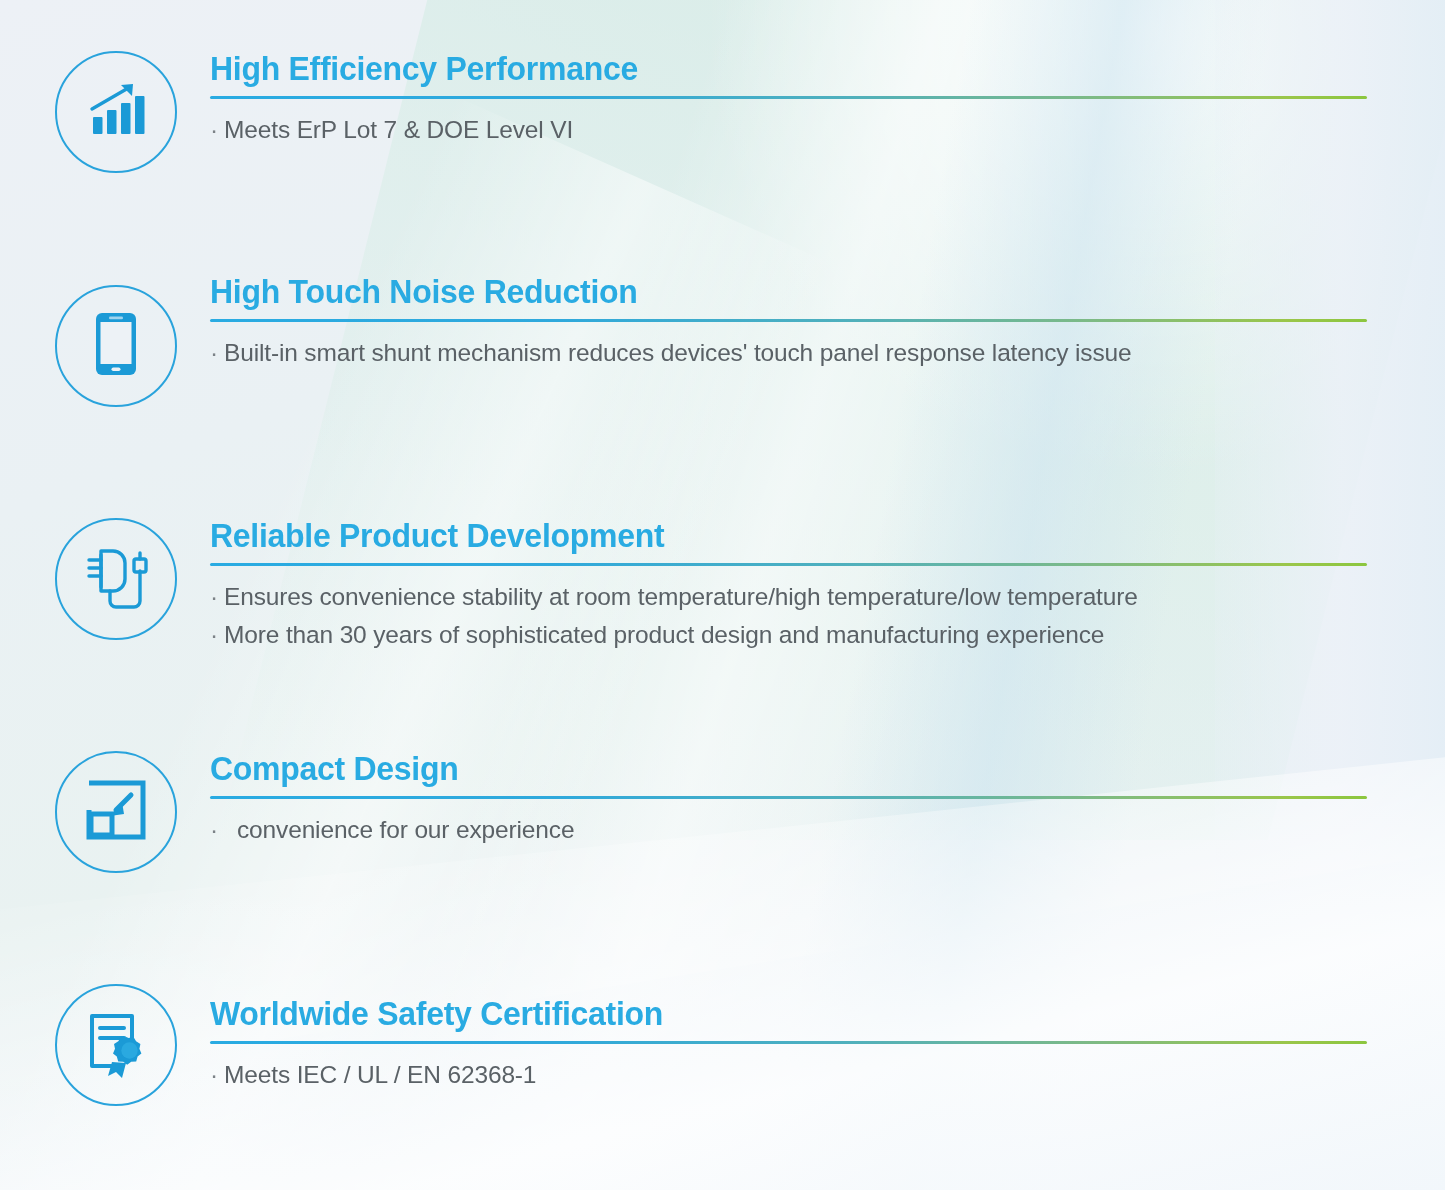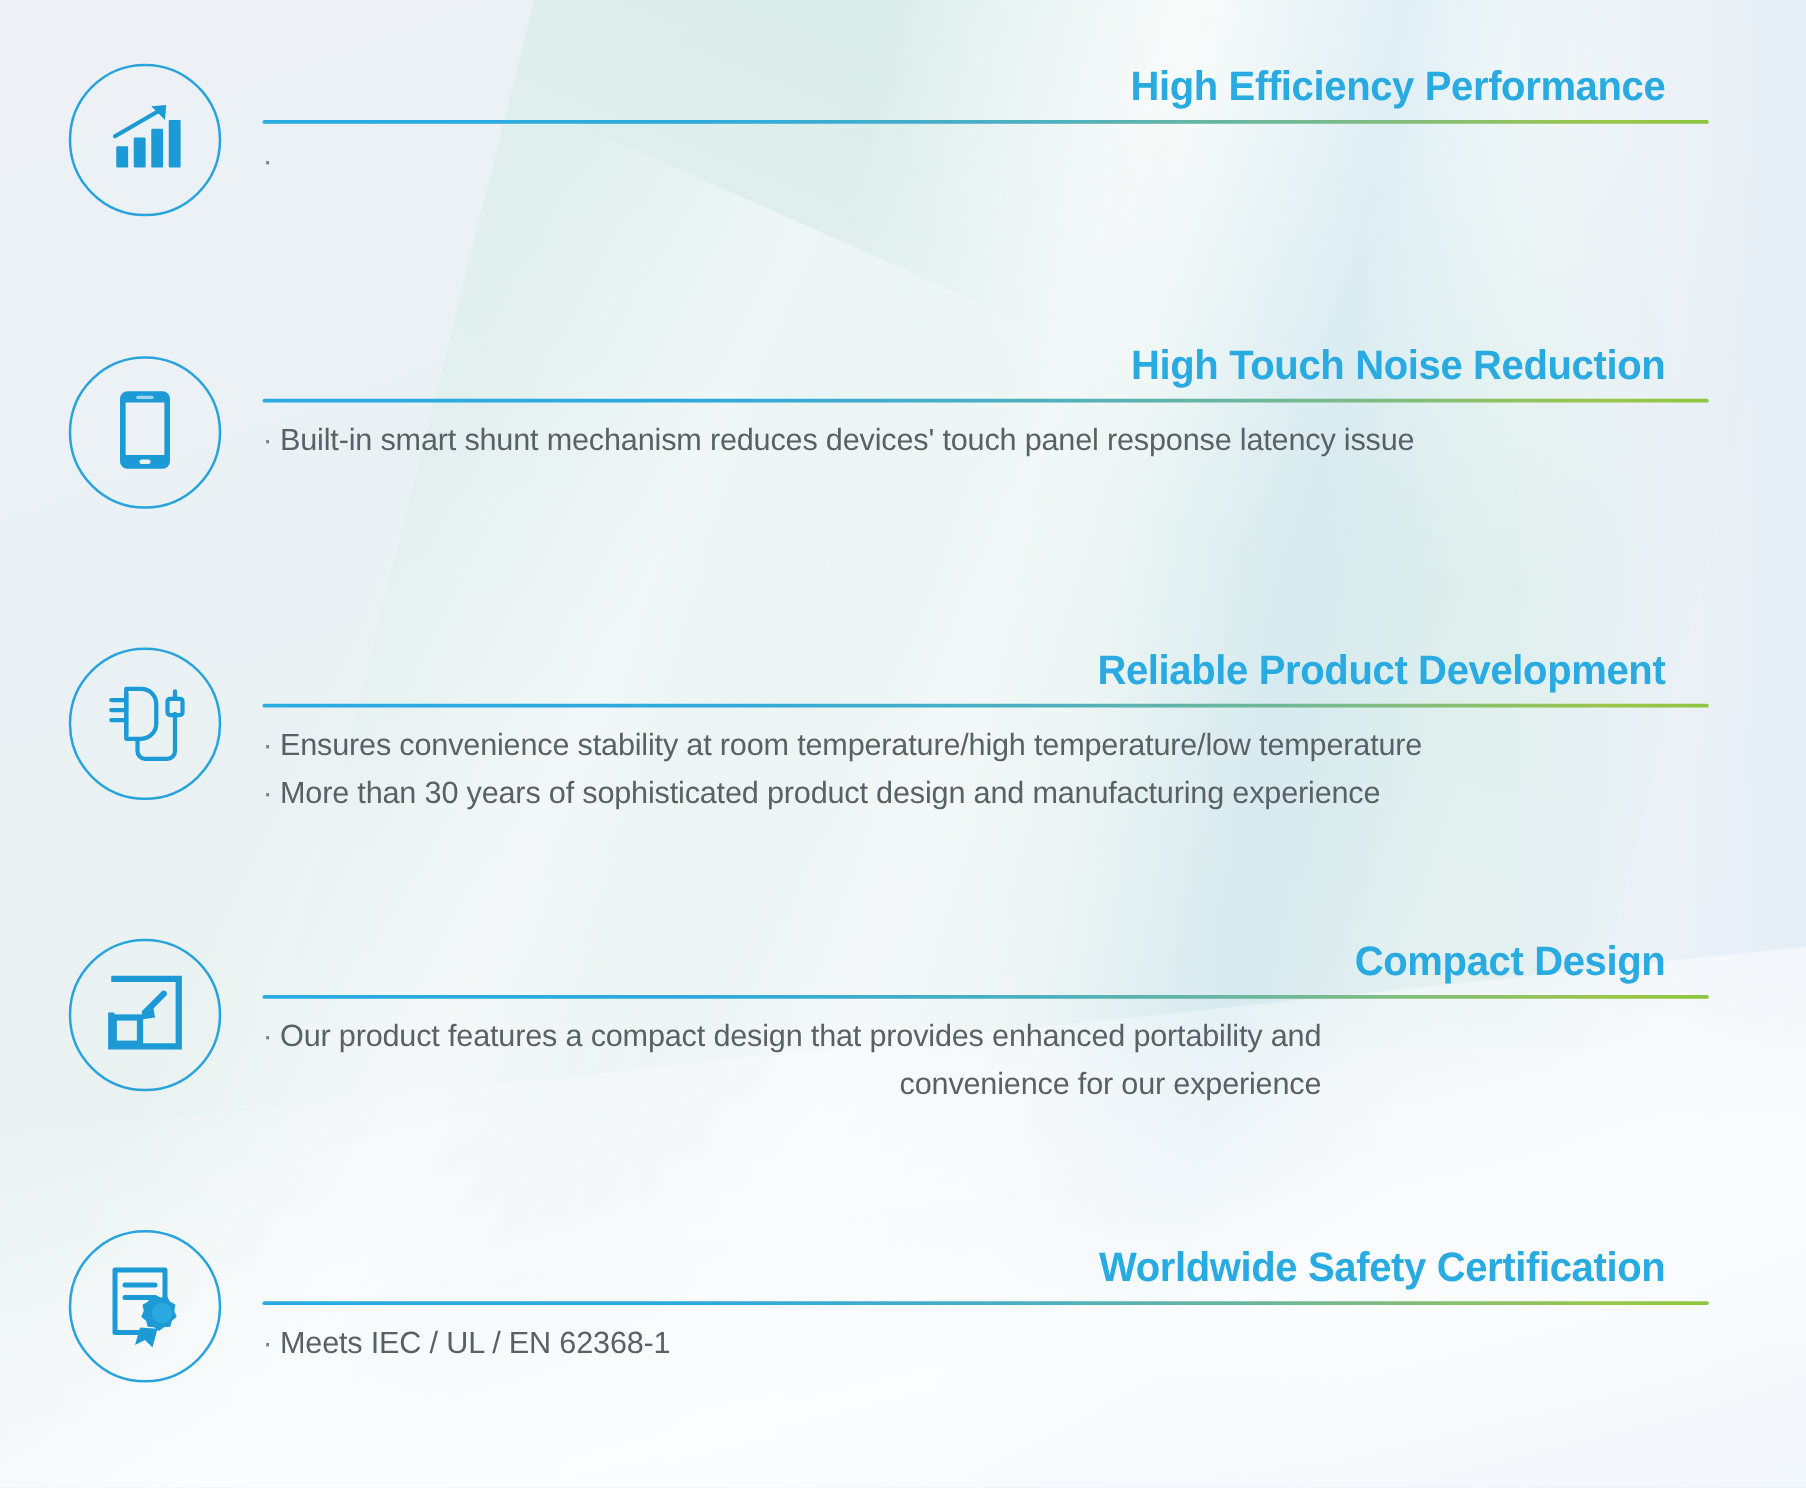--- a/index.html
+++ b/index.html
@@ -15,21 +15,20 @@
   }
 
   
   .page {
     position: relative;
     width: 1445px;
     height: 1190px;
     overflow: hidden;
     background:
       linear-gradient(160deg, #edf1f6 0%, #eaf1f4 30%, #e9f2f1 55%, #eaf1f5 75%, #edf1f7 100%);
-    text-align: right;
   }
   .bg-layer { position: absolute; pointer-events: none; }
 
   .bg-green-wash {
     top: -60px; left: 330px;
     width: 1050px; height: 900px;
     background: linear-gradient(200deg, rgba(205,233,224,.75) 0%, rgba(214,237,230,.55) 45%, rgba(232,243,240,.15) 100%);
     transform: skewX(-14deg);
   }
   .bg-diag-1 {
@@ -171,20 +170,21 @@
           <path d="M36 6 L48 5 L47 17 Z" fill="#1b9ad6"></path>
         </svg>
       </span>
     </div>
     <div class="feature-body" style="top:52px;">
       <div class="feature-title">High Efficiency Performance</div>
       <div class="divider" style="width:1157px;"></div>
       <div class="bullets">
         <div class="bullet">
           <span class="dot">·</span>
+          <span class="btext"><span>Meets ErP Lot 7 &amp; DOE Level VI</span></span>
         </div>
       </div>
     </div>
 
     <div class="icon-circle" style="left:55px; top:285px;">
       <span>
         <svg width="44" height="66" viewBox="0 0 44 66">
           <rect x="2" y="2" width="40" height="62" rx="6" fill="#1b9ad6"></rect>
           <rect x="6.5" y="11" width="31" height="42" fill="#edf2f6"></rect>
           <rect x="15" y="5.6" width="14" height="2.6" rx="1.3" fill="#9fd4ee"></rect>
@@ -250,21 +250,20 @@
         </svg>
       </span>
     </div>
     <div class="feature-body" style="top:752px;">
       <div class="feature-title">Compact Design</div>
       <div class="divider" style="width:1157px;"></div>
       <div class="bullets">
         <div class="bullet">
           <span class="dot">·</span>
           <span class="btext">
-            <span>Our product features a compact design that provides enhanced portability and</span>
             <span class="ln2">convenience for our experience</span>
           </span>
         </div>
       </div>
     </div>
 
     <div class="icon-circle" style="left:55px; top:984px;">
       <span>
         <svg width="68" height="70" viewBox="0 0 68 70">
           <g fill="none" stroke="#1b9ad6" stroke-width="4" stroke-linejoin="round" stroke-linecap="round">

